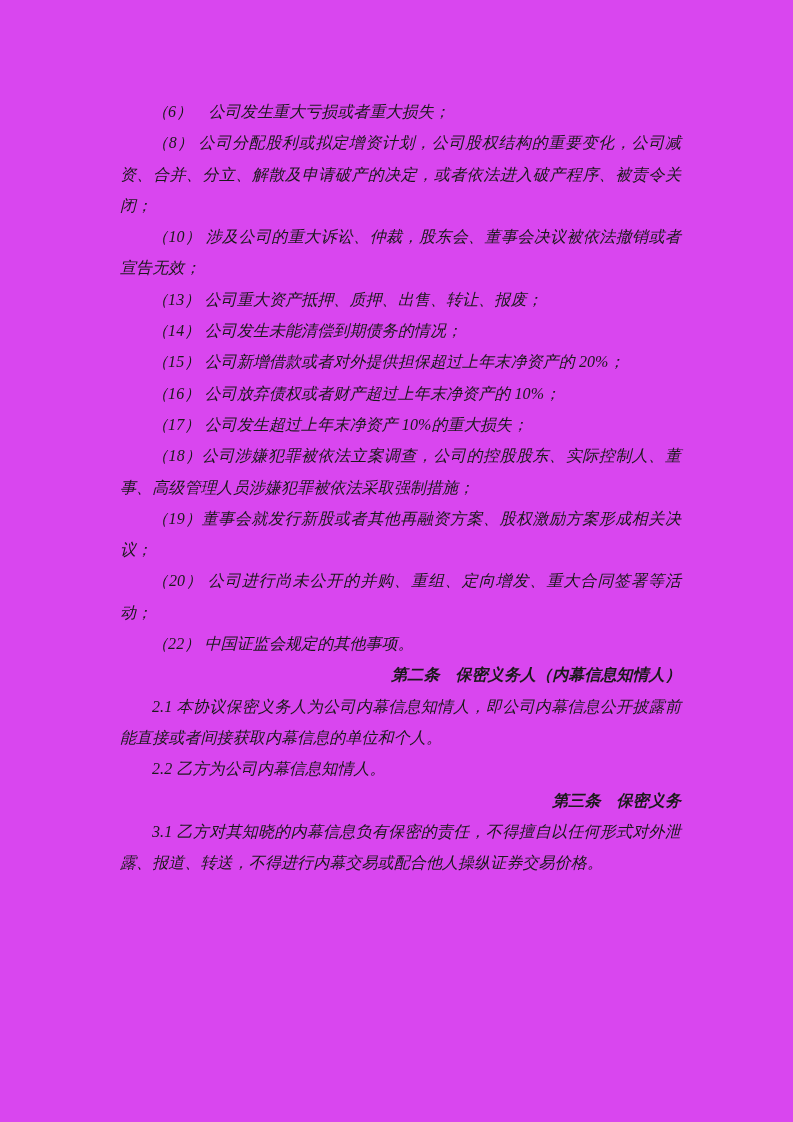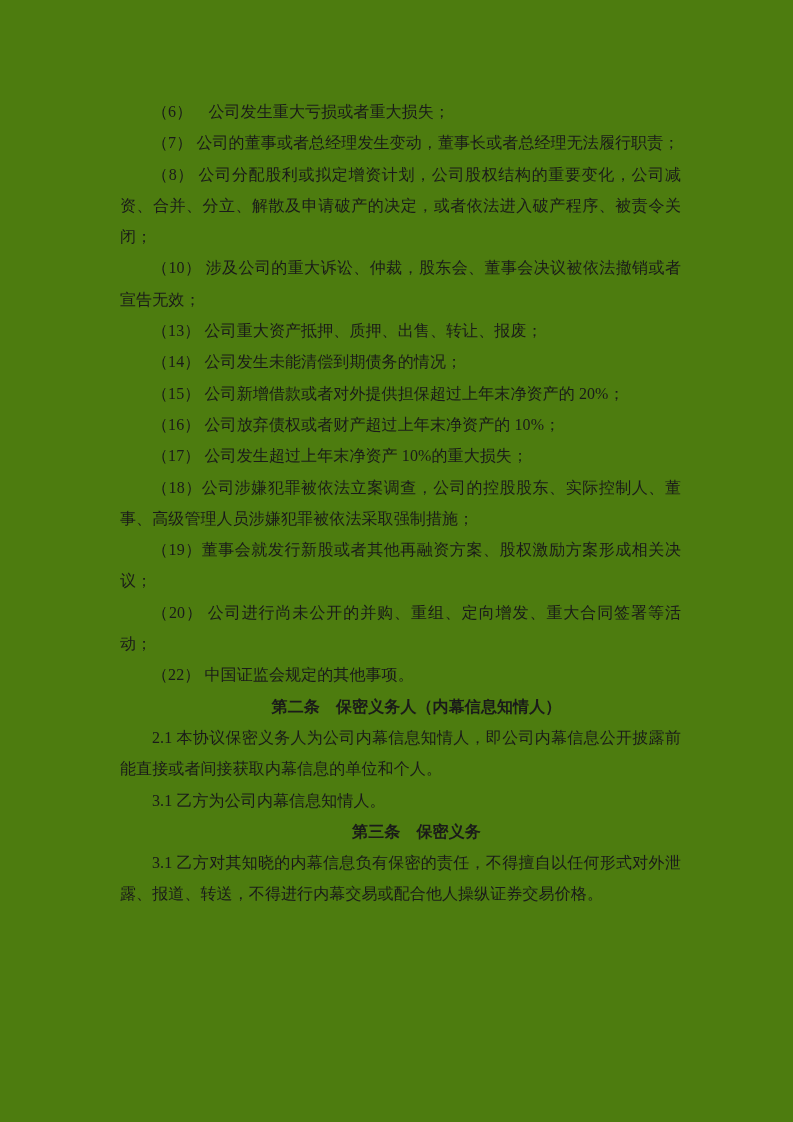--- a/index.html
+++ b/index.html
@@ -4,24 +4,25 @@
 <style>
   html, body {
     margin: 0;
     padding: 0;
     background: #ffffff;
   }
   .page {
     position: relative;
     width: 793px;
     height: 1122px;
-    background: #4d7c0f;
+    background: #d946ef;
     overflow: hidden;
     font-family: "Liberation Serif", "DejaVu Serif", serif;
     color: #1a1a1a;
+    font-style: italic;
   }
   .content {
     box-sizing: border-box;
     position: absolute;
     top: 0;
     left: 0;
     width: 793px;
     height: 1122px;
     padding: 96px 112px 0 120px;
   }
@@ -30,40 +31,39 @@
     padding: 0;
     font-size: 16px;
     line-height: 31.3px;
     text-align: justify;
     text-indent: 2em;
     word-break: break-all;
     letter-spacing: 0.1px;
   }
   .content p.heading {
     font-weight: bold;
-    text-align: center;
+    text-align: right;
   }
 </style>
 </head>
 <body>
 
 <div class="page">
   <div class="content">
     <p>（6）　公司发生重大亏损或者重大损失；</p>
-    <p>（7） 公司的董事或者总经理发生变动，董事长或者总经理无法履行职责；</p>
     <p>（8） 公司分配股利或拟定增资计划，公司股权结构的重要变化，公司减资、合并、分立、解散及申请破产的决定，或者依法进入破产程序、被责令关闭；</p>
     <p>（10） 涉及公司的重大诉讼、仲裁，股东会、董事会决议被依法撤销或者宣告无效；</p>
     <p>（13） 公司重大资产抵押、质押、出售、转让、报废；</p>
     <p>（14） 公司发生未能清偿到期债务的情况；</p>
     <p>（15） 公司新增借款或者对外提供担保超过上年末净资产的 20%；</p>
     <p>（16） 公司放弃债权或者财产超过上年末净资产的 10%；</p>
     <p>（17） 公司发生超过上年末净资产 10%的重大损失；</p>
     <p>（18）公司涉嫌犯罪被依法立案调查，公司的控股股东、实际控制人、董事、高级管理人员涉嫌犯罪被依法采取强制措施；</p>
     <p>（19）董事会就发行新股或者其他再融资方案、股权激励方案形成相关决议；</p>
     <p>（20） 公司进行尚未公开的并购、重组、定向增发、重大合同签署等活动；</p>
     <p>（22） 中国证监会规定的其他事项。</p>
     <p class="heading">第二条　保密义务人（内幕信息知情人）</p>
     <p>2.1 本协议保密义务人为公司内幕信息知情人，即公司内幕信息公开披露前能直接或者间接获取内幕信息的单位和个人。</p>
-    <p>3.1 乙方为公司内幕信息知情人。</p>
+    <p>2.2 乙方为公司内幕信息知情人。</p>
     <p class="heading">第三条　保密义务</p>
     <p>3.1 乙方对其知晓的内幕信息负有保密的责任，不得擅自以任何形式对外泄露、报道、转送，不得进行内幕交易或配合他人操纵证券交易价格。</p>
   </div>
 </div>
 
 </body></html>

